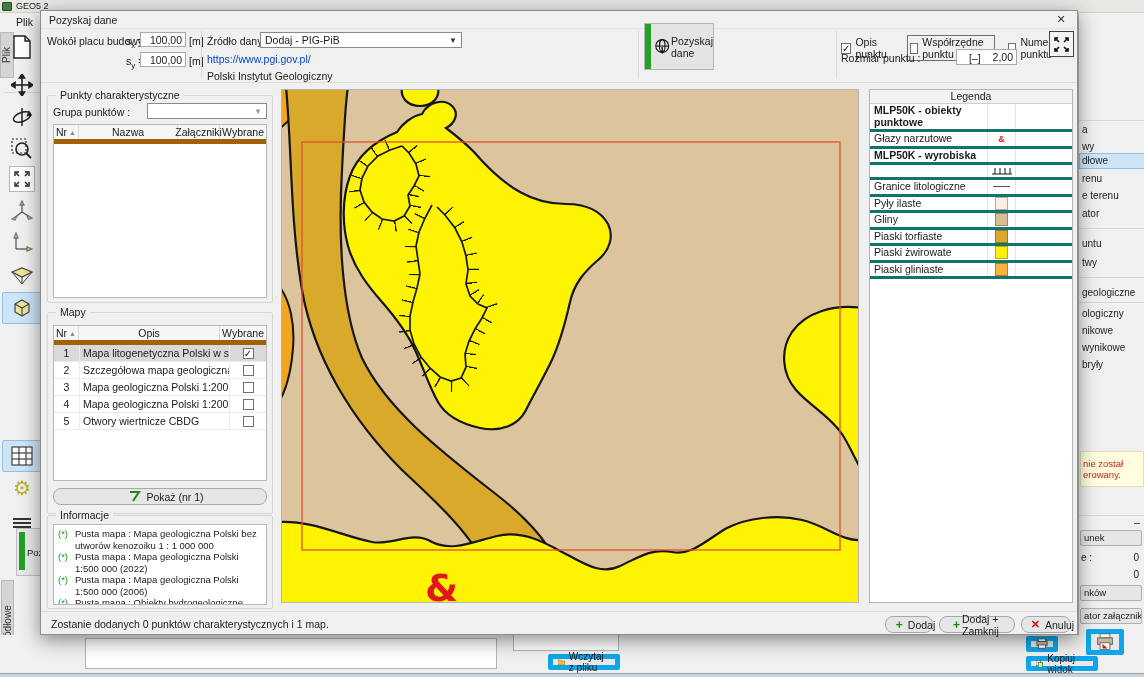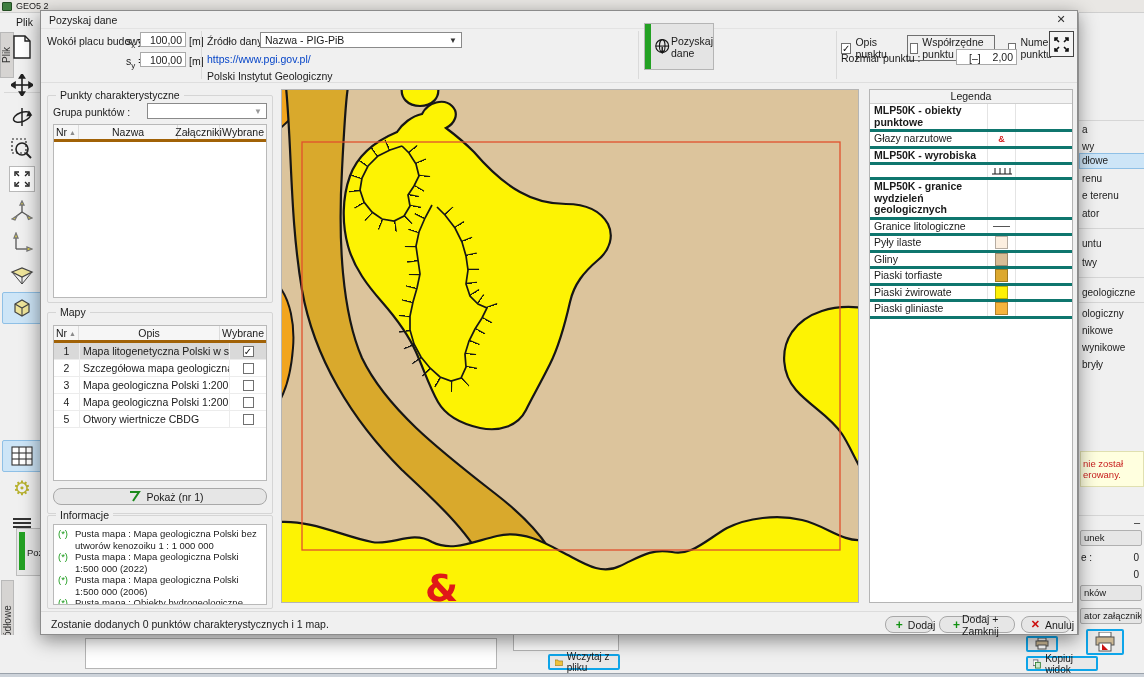--- a/index.html
+++ b/index.html
@@ -16,41 +16,41 @@
   .ltb .ico{position:absolute;left:9px;width:26px;height:26px;display:flex;align-items:center;justify-content:center;}
   .selbox{position:absolute;left:2px;width:40px;height:32px;background:#cde5f7;border:1px solid #8fc0e6;border-radius:2px;}
   .rpanel{position:absolute;left:1078px;top:13px;width:66px;height:622px;background:#f0f0f0;border-left:1px solid #b5b5b5;overflow:hidden;}
   .rp-item{position:absolute;left:3px;font-size:10px;white-space:nowrap;color:#222;}
   .rp-sel{position:absolute;left:0px;width:66px;height:16px;background:#cde5f7;border:1px solid #8fc0e6;}
   .rp-sep{position:absolute;left:0;width:66px;border-top:1px solid #d6d6d6;}
   .warnbox{position:absolute;left:1px;width:64px;background:#ffffdf;border:1px solid #e0e0b0;font-size:9.5px;color:#c82020;padding:6px 2px;}
   .fragbtn{position:absolute;background:#e6e6e6;border:1px solid #b0b0b0;border-radius:2px;font-size:9.5px;padding:1px 3px;white-space:nowrap;overflow:hidden;}
   .bstrip{position:absolute;left:0;top:635px;width:1144px;height:42px;background:#f0f0f0;}
   .txtarea{position:absolute;background:#fff;border:1px solid #b5b5b5;}
-  .gbtn{position:absolute;background:#e8e8e8;border:2px solid #0ea5e9;border-radius:2px;font-size:10px;display:flex;align-items:center;gap:4px;padding:0 5px;}
+  .gbtn{position:absolute;background:#e8e8e8;border:5px solid #0ea5e9;border-radius:2px;font-size:10px;display:flex;align-items:center;gap:4px;padding:0 5px;}
   
   .dialog{position:absolute;left:40px;top:10px;width:1038px;height:625px;background:#f0f0f0;border:1px solid #8c8c8c;box-shadow:0 5px 18px rgba(0,0,0,.45);}
   .dlg-title{position:absolute;left:0;top:0;width:100%;height:18px;background:#f0f0f0;border-bottom:1px solid #e3e3e3;font-size:10.5px;display:flex;align-items:center;padding-left:8px;}
   .dlg-close{position:absolute;right:8px;top:2px;width:16px;height:14px;text-align:center;font-size:11px;color:#333;cursor:pointer;}
   .fld{position:absolute;background:#fff;border:1px solid #a9a9a9;font-size:10.5px;text-align:right;padding:1px 3px;}
   .lbl{position:absolute;font-size:10.5px;white-space:nowrap;}
   .vsep{position:absolute;width:1px;background:#dadada;}
   .combo{position:absolute;background:#fff;border:1px solid #8a8a8a;font-size:10.5px;padding:1px 4px;display:flex;align-items:center;}
   .combo .arr{margin-left:auto;font-size:8px;color:#333;}
   .link{color:#0645c8;font-size:10.5px;text-align:right;}
   .acq{position:absolute;background:#e4e4e4;border:1px solid #b5b5b5;display:flex;align-items:center;}
   .acq .bar{width:6px;height:100%;background:#23a123;}
   .acq .txt{font-size:10.5px;flex:1;line-height:12px;}
   .cbrow{position:absolute;display:flex;align-items:center;gap:4px;font-size:10.5px;}
   .cbx{display:inline-block;width:11px;height:11px;background:#fff;border:1px solid #707070;font-size:10px;line-height:10px;text-align:center;color:#111;}
   .cbx.on::before{content:"✓";}
   .grp{position:absolute;border:1px solid #d5d5d5;border-radius:2px;}
   .grp>.gt{position:absolute;top:-7px;left:8px;background:#f0f0f0;padding:0 4px;font-size:10.5px;}
   .tbl{position:absolute;background:#fff;border:1px solid #b9b9b9;overflow:hidden;}
-  .thead{display:flex;background:#f6f6f6;border-bottom:3px solid #a16207;font-size:10.5px;align-items:flex-end;}
+  .thead{display:flex;background:#f6f6f6;border-bottom:5px solid #a16207;font-size:10.5px;align-items:flex-end;}
   .thead .th{padding:1px 2px;border-right:1px solid #dcdcdc;text-align:center;display:flex;align-items:center;justify-content:center;gap:2px;}
   .trow{display:flex;height:17px;font-size:10.5px;border-bottom:1px solid #ececec;align-items:center;}
   .trow.sel{background:#d9d9d9;}
   .td{padding:0 3px;border-right:1px solid #ececec;height:100%;display:flex;align-items:center;white-space:nowrap;overflow:hidden;}
   .sortglyph{font-size:7px;color:#8a8a8a;}
   .btn{position:absolute;background:#e6e6e6;border:1px solid #a8a8a8;border-radius:8px;font-size:10.5px;display:flex;align-items:center;justify-content:center;gap:5px;padding-left:13px;}
   .infobox{position:absolute;background:#fff;border:1px solid #b9b9b9;padding:3px 4px;overflow:hidden;}
   .info-line{display:flex;gap:4px;font-size:9.5px;line-height:11.5px;}
   .info-marker{color:#1a9a1a;flex:0 0 13px;}
   .mapwrap{position:absolute;left:240px;top:78px;width:578px;height:514px;border:1px solid #b5b5b5;background:#dcc49c;overflow:hidden;}
@@ -257,21 +257,21 @@
     <span class="lbl" style="left:85px;top:24px;"><span>s</span><sub style="font-size:8px;">x</sub> <span>=</span></span>
     <div class="fld" style="left:99px;top:21px;width:46px;height:15px;">100,00</div>
     <span class="lbl" style="left:148px;top:24px;">[m]</span>
     <span class="lbl" style="left:85px;top:44px;"><span>s</span><sub style="font-size:8px;">y</sub> <span>=</span></span>
     <div class="fld" style="left:99px;top:41px;width:46px;height:15px;">100,00</div>
     <span class="lbl" style="left:148px;top:44px;">[m]</span>
     <div class="vsep" style="left:160px;top:20px;height:48px;"></div>
 
     <span class="lbl" style="left:166px;top:24px;">Źródło danych :</span>
     <div class="combo" style="left:219px;top:21px;width:202px;height:16px;">
-      <span>Nazwa - PIG-PiB</span>
+      <span>Dodaj - PIG-PiB</span>
         <span class="arr">▼</span>
     </div>
     <a class="link abs" style="left:166px;top:42px;">https://www.pgi.gov.pl/</a>
     <span class="lbl" style="left:166px;top:59px;">Polski Instytut Geologiczny</span>
 
     <div class="vsep" style="left:597px;top:20px;height:48px;"></div>
     <div class="acq" style="left:603px;top:12px;width:70px;height:47px;">
       <div class="bar"></div>
       <svg width="20" height="20" viewBox="0 0 20 20" style="margin-left:2px;" fill="none" stroke="#161616" stroke-width="1.2">
           <circle cx="10" cy="9" r="7"></circle>
@@ -454,25 +454,20 @@
           <div class="lg-row">
             <div class="lg-label"></div>
             <div class="lg-sym">
               <svg width="20" height="9" viewBox="0 0 20 9">
                 <path d="M0,7 L20,7 M3,7 L3,1 M8,7 L8,1 M13,7 L13,1 M18,7 L18,1" stroke="#161616" stroke-width="1" fill="none"></path>
               </svg>
             </div>
             <div class="lg-rest"></div>
           </div>
           <div class="lg-row">
-            <div class="lg-label b">MLP50K - granice wydzieleń geologicznych</div>
-            <div class="lg-sym"></div>
-            <div class="lg-rest"></div>
-          </div>
-          <div class="lg-row">
             <div class="lg-label">Granice litologiczne</div>
             <div class="lg-sym">
               <div style="width: 17px; border-top: 1.5px solid rgb(85, 85, 85);"></div>
             </div>
             <div class="lg-rest"></div>
           </div>
           <div class="lg-row">
             <div class="lg-label">Pyły ilaste</div>
             <div class="lg-sym">
               <div class="sw" style="background: rgb(252, 239, 224);"></div>

